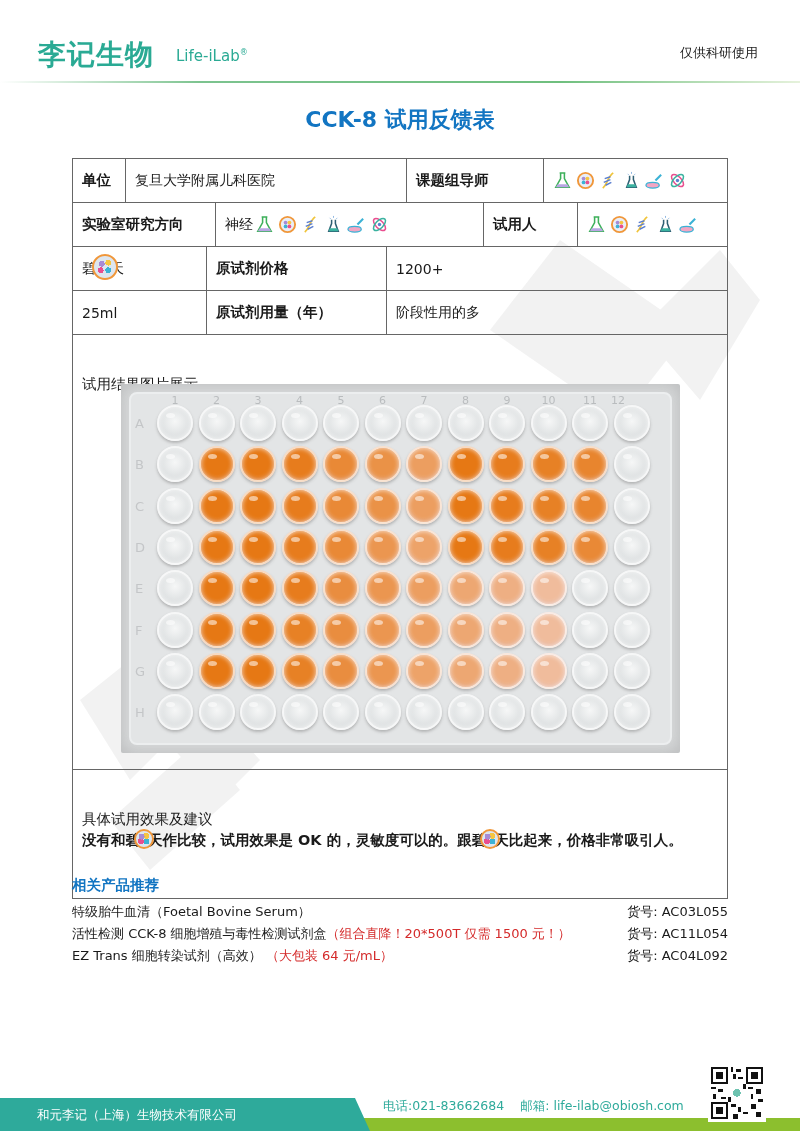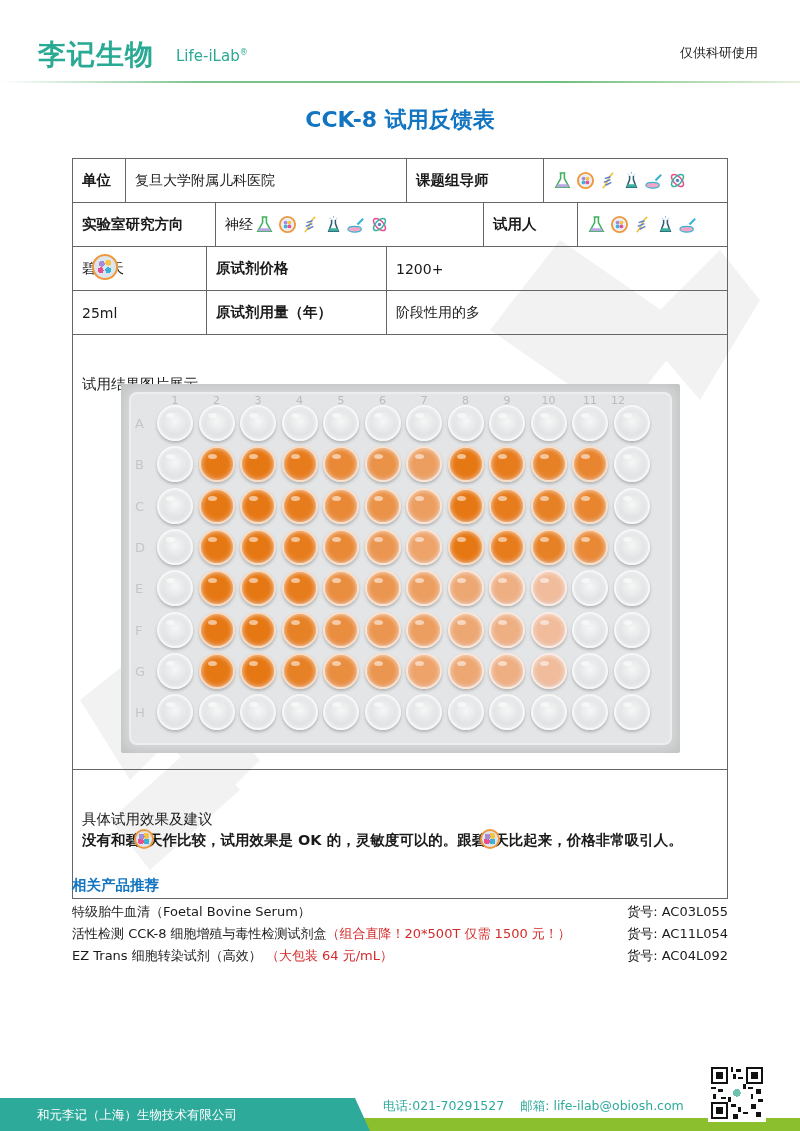--- a/index.html
+++ b/index.html
@@ -556,21 +556,21 @@
   <div class="prod">
     <span><span>EZ Trans 细胞转染试剂（高效）</span> <span class="promo">（大包装 64 元/mL）</span></span>
     <span>货号: AC04L092</span>
   </div>
 </div>
 
 <div class="footer">
   <div class="footer-green"></div>
   <div class="footer-teal"></div>
   <span class="company">和元李记（上海）生物技术有限公司</span>
-  <span class="contact"><span>电话:021-70291527</span><span class="sep"></span><span>邮箱: life-ilab@obiosh.com</span></span>
+  <span class="contact"><span>电话:021-83662684</span><span class="sep"></span><span>邮箱: life-ilab@obiosh.com</span></span>
 </div>
 <svg class="qr" viewBox="0 0 21 21" shape-rendering="crispEdges">
   <rect width="21" height="21" fill="#fff"></rect>
   <g fill="#111">
     <rect x="0" y="0" width="7" height="7"></rect>
       <rect x="1" y="1" width="5" height="5" fill="#fff"></rect>
       <rect x="2" y="2" width="3" height="3"></rect>
     <rect x="14" y="0" width="7" height="7"></rect>
       <rect x="15" y="1" width="5" height="5" fill="#fff"></rect>
       <rect x="16" y="2" width="3" height="3"></rect>

